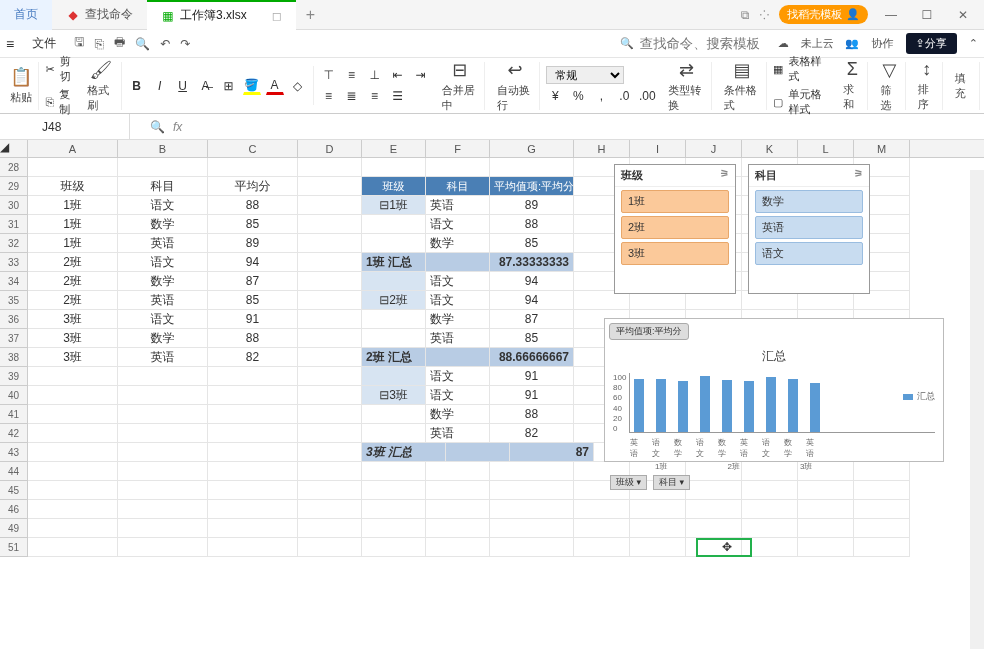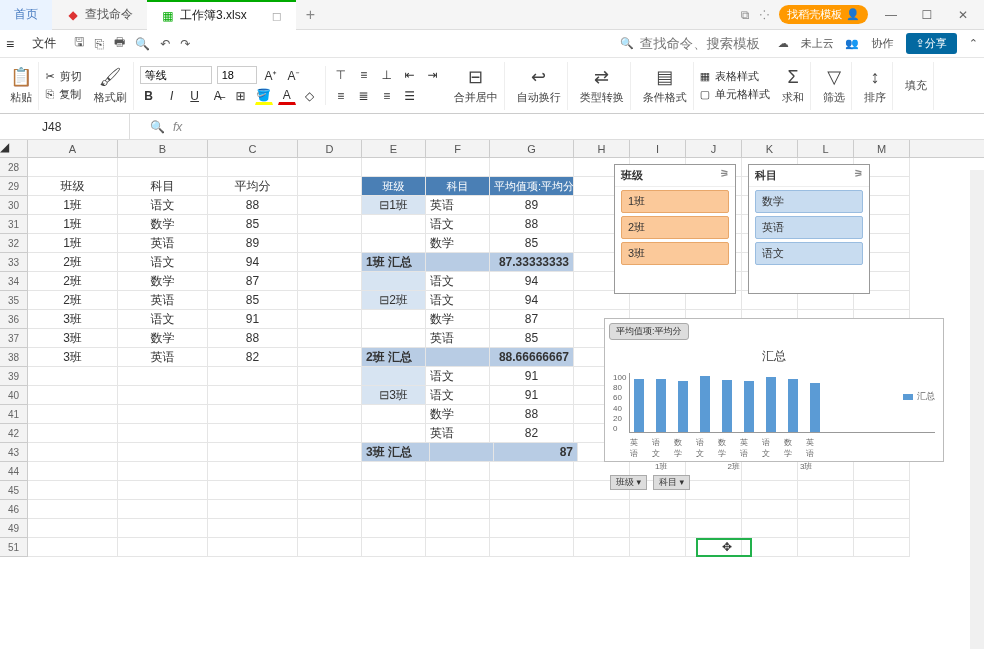--- a/index.html
+++ b/index.html
@@ -22,21 +22,21 @@
 .hamburger { font-size:14px; }
 .file-btn { font-size:12px; }
 .quick { display:flex; gap:10px; align-items:center; color:#555; }
 .quick span { cursor:pointer; }
 .menu-items { display:flex; gap:18px; }
 .menu-item { font-size:12px; color:#444; cursor:pointer; }
 .menu-item.active { background:#22b14c; color:#fff; padding:3px 10px; border-radius:3px; }
 .search { margin-left:auto; display:flex; align-items:center; gap:6px; font-size:11px; color:#888; }
 .search-box { border:none; width:120px; outline:none; }
 .menubar-right { display:flex; align-items:center; gap:12px; font-size:11px; color:#555; }
-.share-btn { background:#0369a1; color:#fff; padding:3px 10px; border-radius:3px; }
+.share-btn { background:#0f172a; color:#fff; padding:3px 10px; border-radius:3px; }
 
 
 .ribbon { height:56px; display:flex; align-items:center; border-bottom:1px solid #ccc; padding:0 4px; gap:6px; }
 .rgroup { display:flex; flex-direction:column; align-items:center; gap:2px; padding:0 6px; border-right:1px solid #eee; height:48px; justify-content:center; font-size:11px; color:#444; }
 .rgroup .r-icon { font-size:18px; }
 .hstack { display:flex; align-items:center; gap:5px; }
 .vstack { display:flex; flex-direction:column; gap:3px; font-size:11px; }
 .font-sel { border:1px solid #ccc; padding:1px 4px; font-size:11px; width:72px; height:18px; }
 .size-sel { border:1px solid #ccc; padding:1px 4px; font-size:11px; width:40px; height:18px; }
 .fmt-btn { width:18px; height:18px; display:inline-flex; align-items:center; justify-content:center; border:1px solid transparent; cursor:pointer; font-size:12px; }
@@ -161,26 +161,20 @@
         <span>⎘</span>
         <span>复制</span>
       </div>
   </div>
   <div class="rgroup">
     <span class="r-icon">🖌</span>
     <span>格式刷</span>
   </div>
   <div class="vstack">
     <div class="hstack">
-      <input class="font-sel" value="等线" style="">
-      <input class="size-sel" value="18" style="">
-      <span class="fmt-btn">A⁺</span>
-      <span class="fmt-btn">A⁻</span>
-    </div>
-    <div class="hstack">
       <span class="fmt-btn">
           <b>B</b>
         </span>
       <span class="fmt-btn">
           <i>I</i>
         </span>
       <span class="fmt-btn">
           <u>U</u>
         </span>
       <span class="fmt-btn">A̶</span>
@@ -206,20 +200,32 @@
     </div>
   </div>
   <div class="rgroup">
       <span class="r-icon">⊟</span>
       <span>合并居中</span>
     </div>
   <div class="rgroup">
       <span class="r-icon">↩</span>
       <span>自动换行</span>
     </div>
+  <div class="vstack">
+    <div class="hstack">
+        <select class="font-sel" style="width:78px"><option>常规</option></select>
+      </div>
+    <div class="hstack">
+      <span class="fmt-btn">¥</span>
+      <span class="fmt-btn">%</span>
+      <span class="fmt-btn">,</span>
+      <span class="fmt-btn">.0</span>
+      <span class="fmt-btn">.00</span>
+    </div>
+  </div>
   <div class="rgroup">
       <span class="r-icon">⇄</span>
       <span>类型转换</span>
     </div>
   <div class="rgroup">
       <span class="r-icon">▤</span>
       <span>条件格式</span>
     </div>
   <div class="vstack">
     <div class="hstack">
@@ -514,21 +520,21 @@
         <div class="cell " style="width: 56px;"></div>
         <div class="cell " style="width: 56px;"></div>
         <div class="cell " style="width: 56px;"></div>
       </div>
       <div class="row">
         <div class="rh">43</div>
         <div class="cell " style="width: 90px;"></div>
         <div class="cell " style="width: 90px;"></div>
         <div class="cell " style="width: 90px;"></div>
         <div class="cell " style="width: 64px;"></div>
-        <div class="cell pv-sum" style="width: 68px;">3班 汇总</div>
+        <div class="cell pv-sum" style="width: 84px; font-style: italic;">3班 汇总</div>
         <div class="cell pv-sum" style="width: 64px;"></div>
         <div class="cell pv-sum" style="width: 84px; text-align: right;">87</div>
         <div class="cell " style="width: 56px;"></div>
         <div class="cell " style="width: 56px;"></div>
         <div class="cell " style="width: 56px;"></div>
         <div class="cell " style="width: 56px;"></div>
         <div class="cell " style="width: 56px;"></div>
         <div class="cell " style="width: 56px;"></div>
       </div>
       <div class="row">

